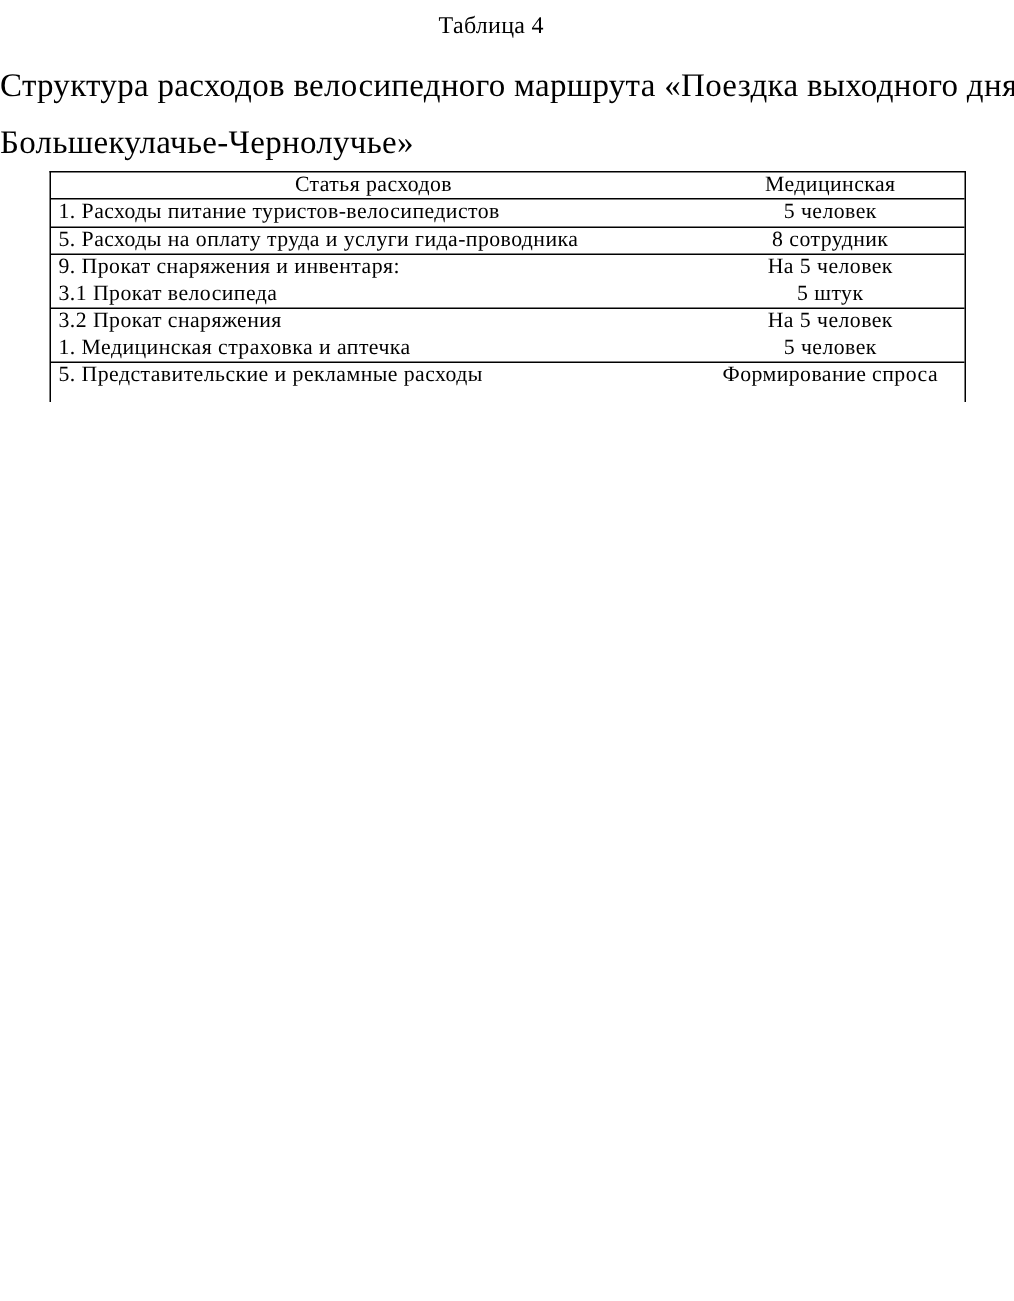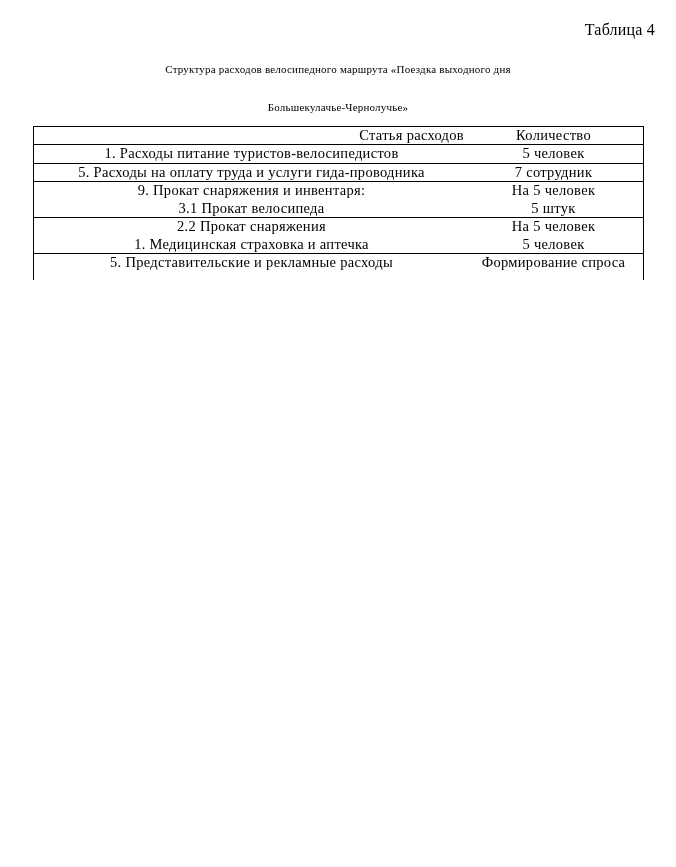--- a/index.html
+++ b/index.html
@@ -6,31 +6,31 @@
   .page {
     position: relative;
     width: 676px;
     height: 867px;
     background: #ffffff;
     color: #000000;
     font-family: "Liberation Serif", "DejaVu Serif", serif;
     overflow: hidden;
   }
   .caption {
-    padding-top: 20px;
+    padding-top: 8px;
     padding-right: 21px;
-    text-align: right;
+    text-align: center;
     font-size: 16px;
     line-height: 19px;
     letter-spacing: 0.2px;
   }
   .doc-title {
     margin-top: 11px;
-    text-align: center;
-    font-size: 11px;
+    text-align: left;
+    font-size: 22px;
     line-height: 38px;
     letter-spacing: 0.2px;
     font-family: Liberation Serif, serif;
   }
   .doc-title .t-line { white-space: nowrap; }
   .expense-table {
     box-sizing: border-box;
     margin-left: 33px;
     width: 611px;
     border-top: 1.5px solid #000;
@@ -46,23 +46,23 @@
   .t-row.header-row { line-height: 17px; }
   .t-row.body-row { line-height: 17.5px; }
   .t-row.last-row {
     border-bottom: none;
     padding-bottom: 8px;
   }
   .cell-item {
     box-sizing: border-box;
     width: 430px;
     padding-left: 5px;
-    text-align: center;
+    text-align: left;
   }
-  .header-row .cell-item { text-align: right; padding-left: 0; }
+  .header-row .cell-item { text-align: center; padding-left: 0; }
   .cell-qty {
     flex: 1;
     text-align: center;
   }
   .cell-line { display: block; white-space: nowrap; }
 </style>
 </head>
 <body>
 
 <div class="page">
@@ -71,55 +71,55 @@
 
   <div class="doc-title">
     <div class="t-line">Структура расходов велосипедного маршрута «Поездка выходного дня</div>
     <div class="t-line">Большекулачье-Чернолучье»</div>
   </div>
 
   <div class="expense-table">
 
     <div class="t-row header-row">
       <div class="cell-item">Статья расходов</div>
-      <div class="cell-qty">Количество</div>
+      <div class="cell-qty">Медицинская</div>
     </div>
 
     <div class="t-row body-row">
       <div class="cell-item">
         <span class="cell-line">1. Расходы питание туристов-велосипедистов</span>
       </div>
       <div class="cell-qty">
         <span class="cell-line">5 человек</span>
       </div>
     </div>
 
     <div class="t-row body-row">
       <div class="cell-item">
         <span class="cell-line">5. Расходы на оплату труда и услуги гида-проводника</span>
       </div>
       <div class="cell-qty">
-        <span class="cell-line">7 сотрудник</span>
+        <span class="cell-line">8 сотрудник</span>
       </div>
     </div>
 
     <div class="t-row body-row">
       <div class="cell-item">
         <span class="cell-line">9. Прокат снаряжения и инвентаря:</span>
         <span class="cell-line">3.1 Прокат велосипеда</span>
       </div>
       <div class="cell-qty">
         <span class="cell-line">На 5 человек</span>
         <span class="cell-line">5 штук</span>
       </div>
     </div>
 
     <div class="t-row body-row">
       <div class="cell-item">
-        <span class="cell-line">2.2 Прокат снаряжения</span>
+        <span class="cell-line">3.2 Прокат снаряжения</span>
         <span class="cell-line">1. Медицинская страховка и аптечка</span>
       </div>
       <div class="cell-qty">
         <span class="cell-line">На 5 человек</span>
         <span class="cell-line">5 человек</span>
       </div>
     </div>
 
     <div class="t-row body-row last-row">
       <div class="cell-item">

